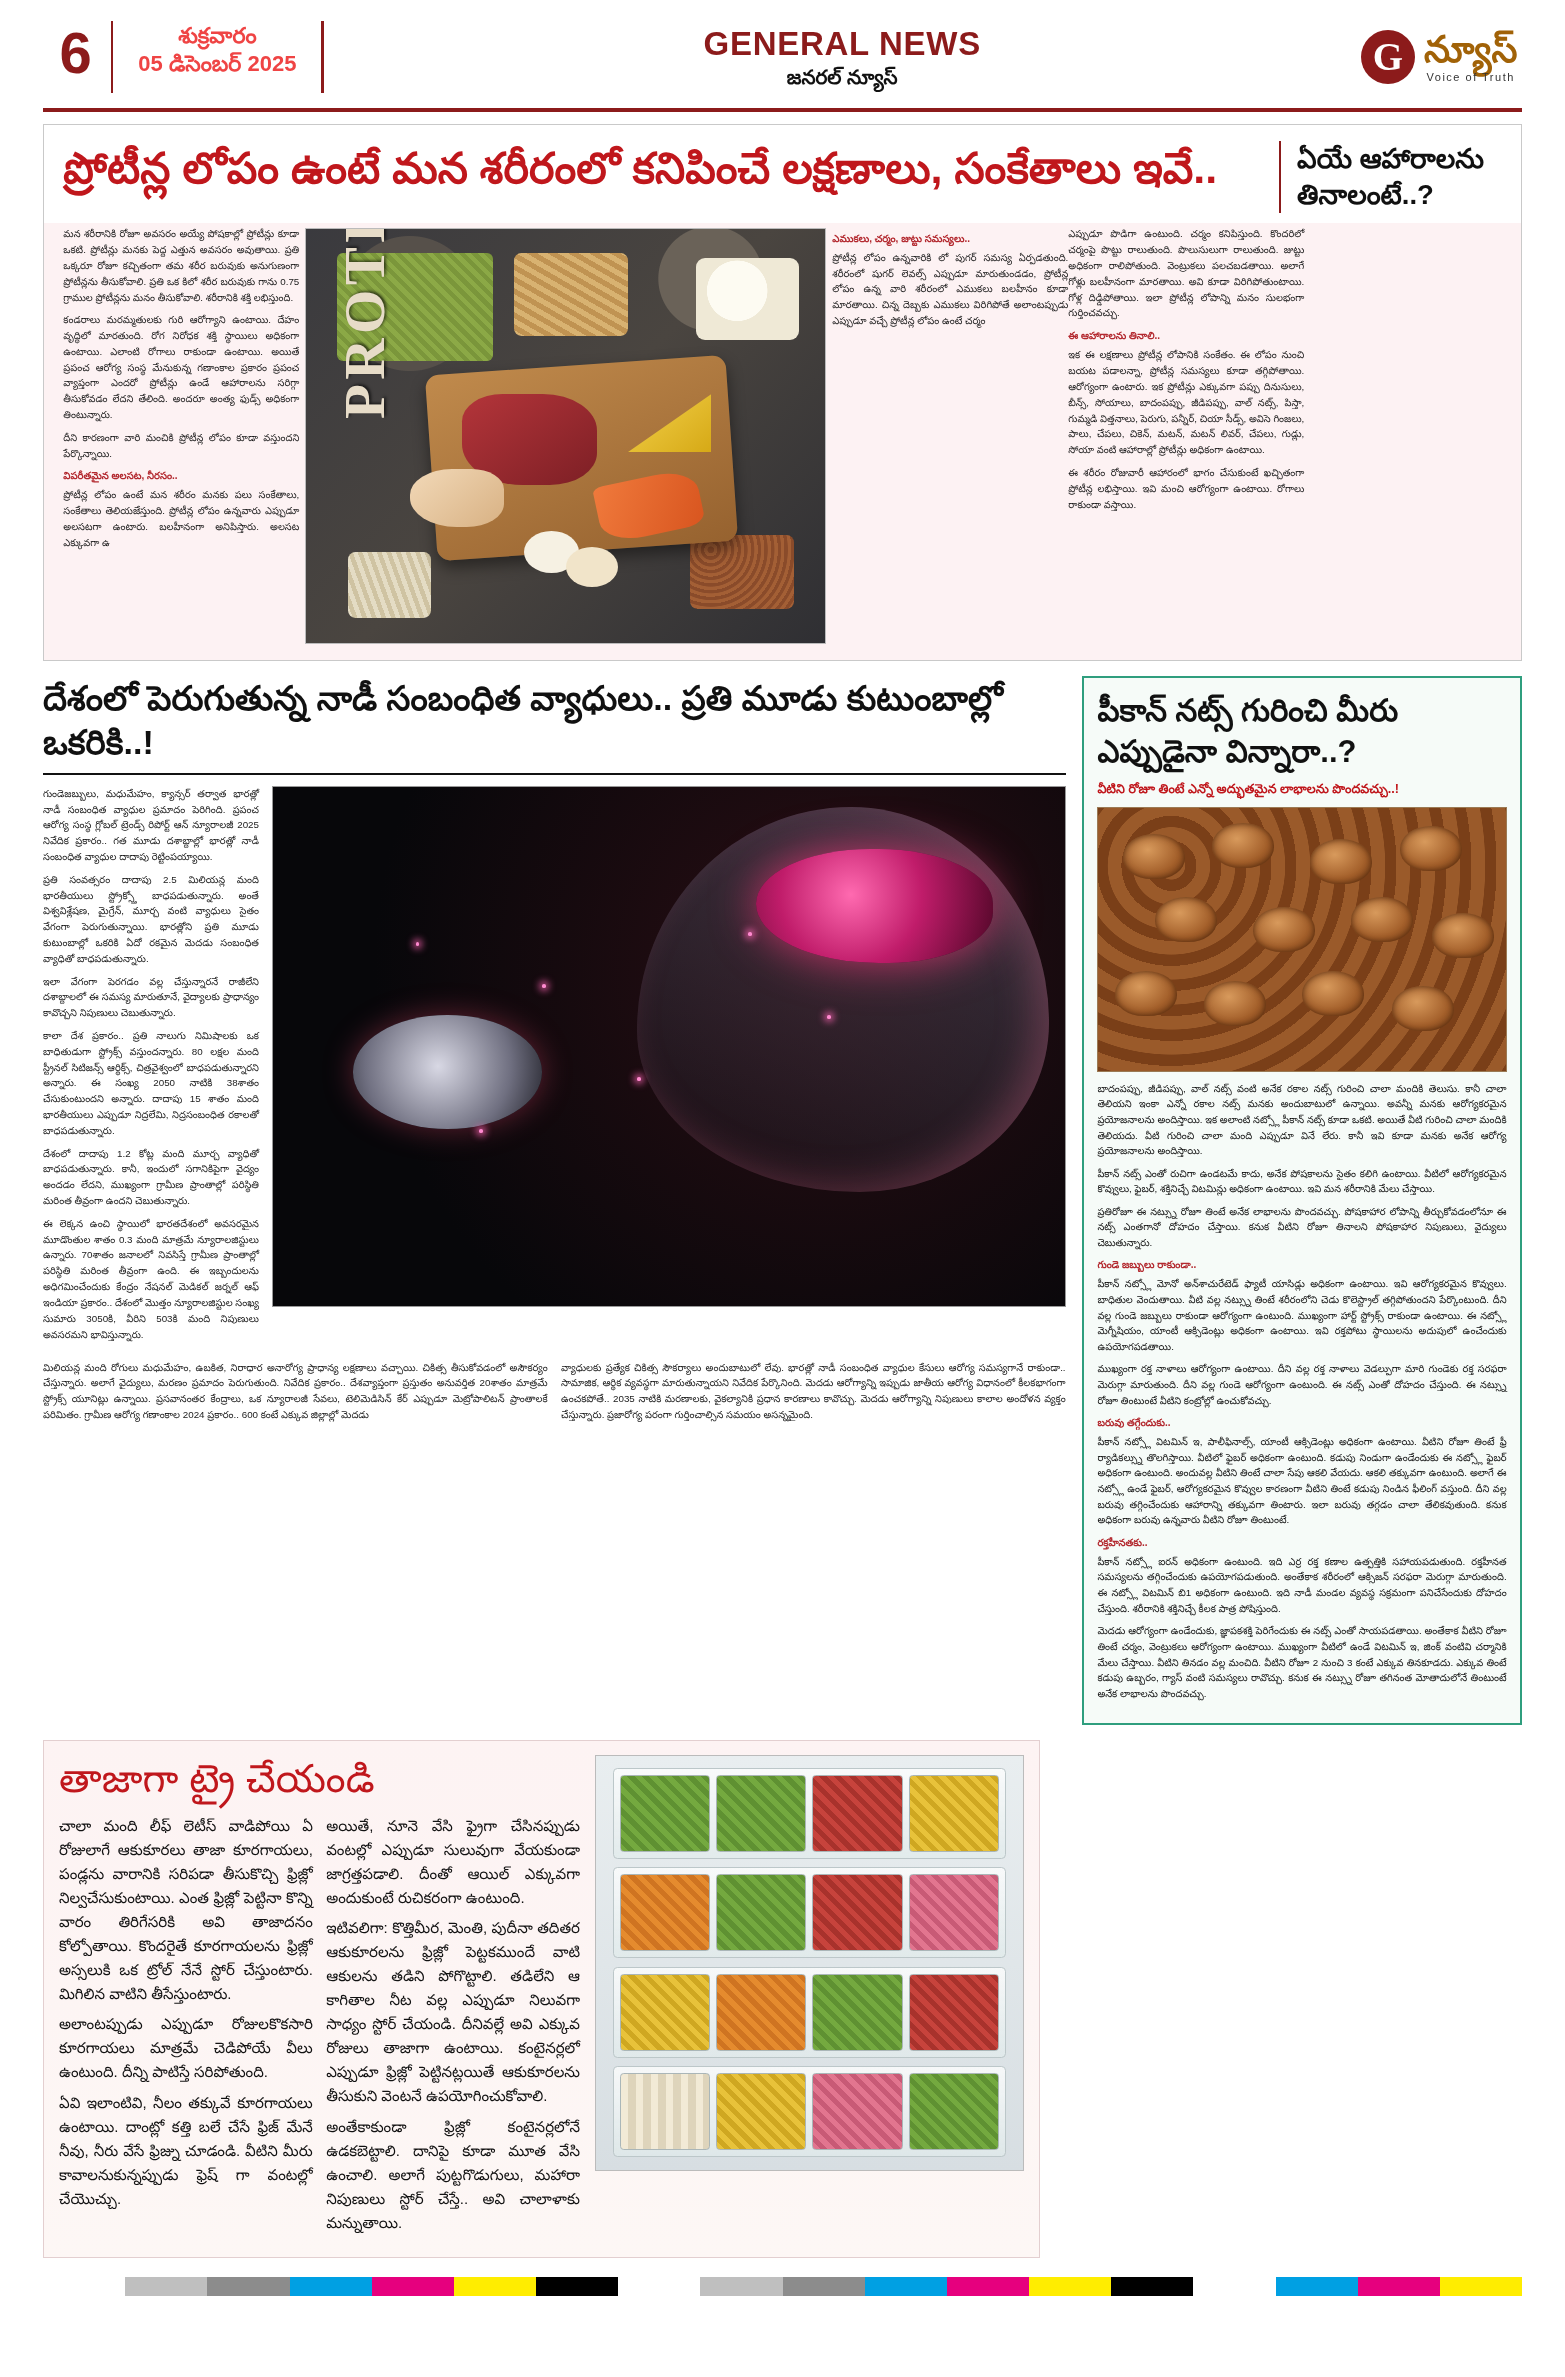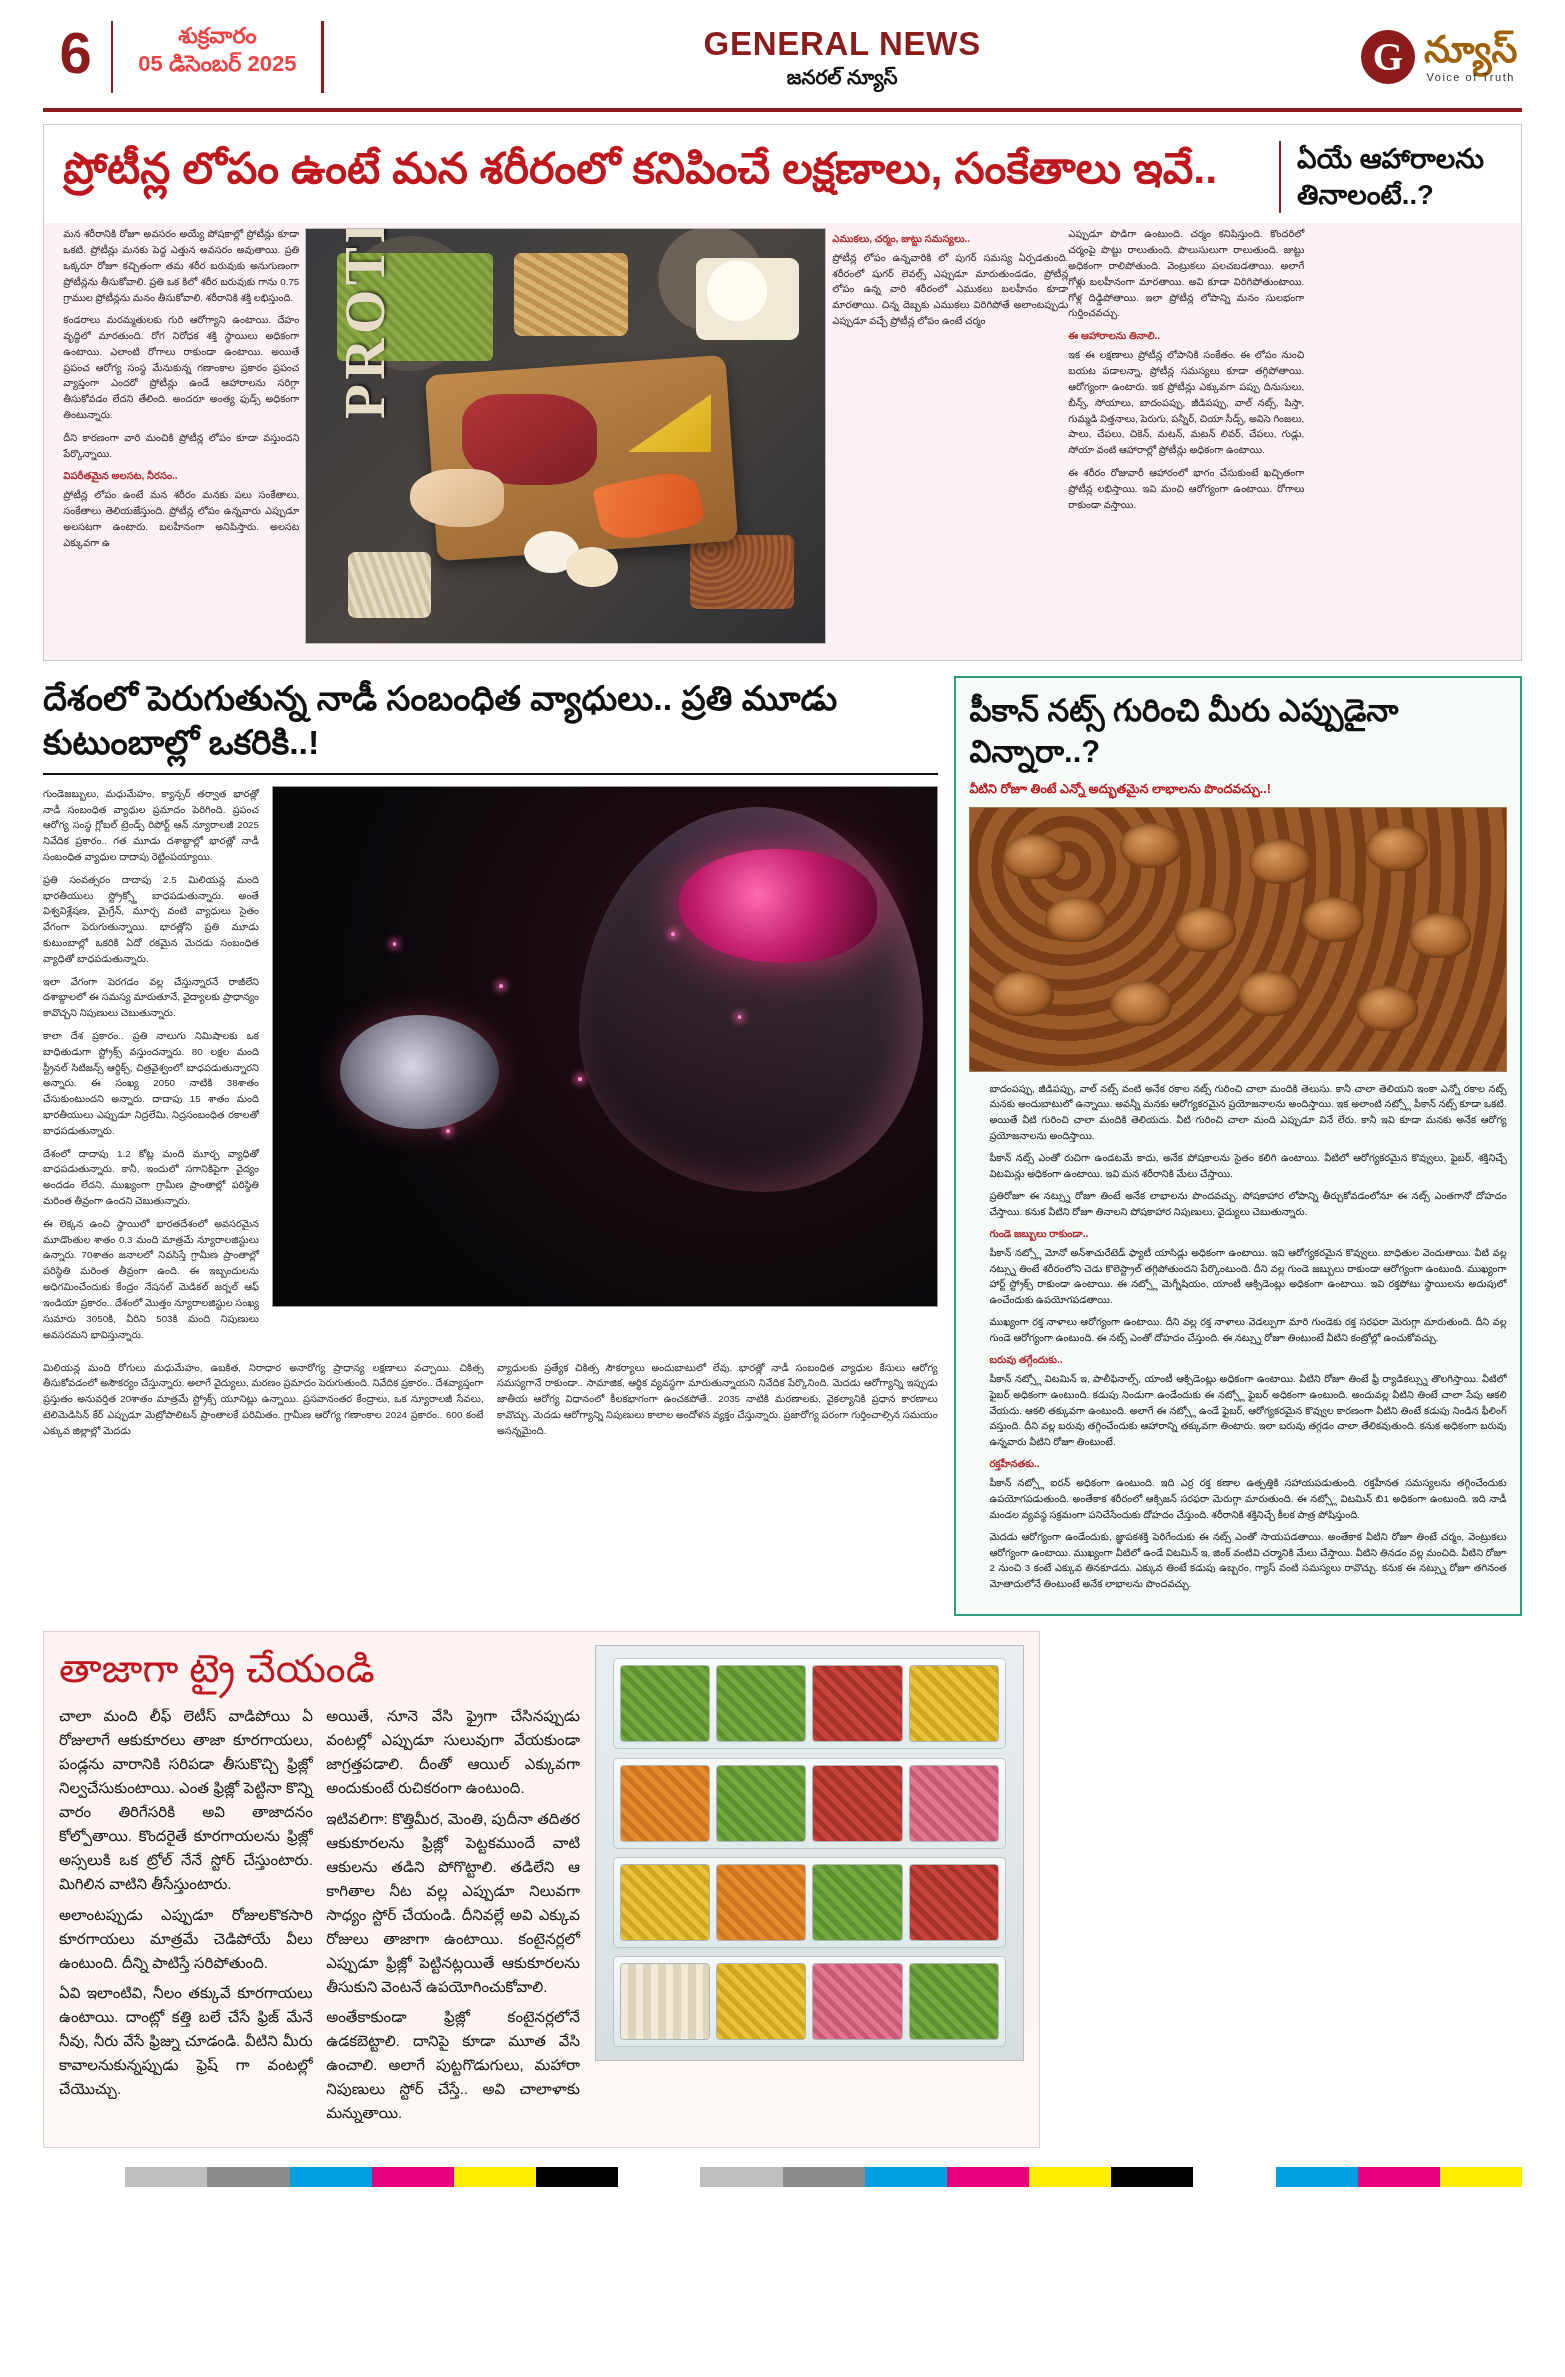--- a/index.html
+++ b/index.html
@@ -223,21 +223,21 @@
     background: radial-gradient(circle at 45% 45%, #d8d8e4 0%, #6f6f80 60%, #1b1b22 100%);
     border-radius: 50%;
     box-shadow: 0 0 30px rgba(255,80,120,.35);
   }
   .spark { position:absolute; width:3.7px; height:3.7px; border-radius:50%; background:#ff8ad0; box-shadow:0 0 7.4px 3px rgba(255,100,180,.75); }
   .s2-bottom { display:flex; gap:13.4px; margin-top:10.4px; }
   .s2-bcol { flex:1; }
 
   
   .story3 {
-    width: 568px;
+    width: 440px;
     border: 2.2px solid #2f9e7e;
     background: #f6fbf8;
     padding: 13.4px 13.4px 15px 13.4px;
   }
   .s3-head {
     font-size: 31px;
     font-weight: bold;
     color: #111;
     line-height: 1.32;
   }
@@ -252,21 +252,21 @@
     background:
       repeating-radial-gradient(circle at 18% 22%, #9a5a2a 0 13.4px, #7a3f18 14px 25px),
       repeating-radial-gradient(circle at 62% 58%, #b0703a 0 16.4px, #8a4d20 17px 30px),
       linear-gradient(120deg,#8a4b22,#6d3616);
   }
   .s3-photo .pecan {
     position:absolute; width:62px; height:45px; border-radius:50% 50% 46% 46%;
     background: radial-gradient(ellipse at 40% 35%, #d89a5c 0%, #a35f2a 60%, #6e3a14 100%);
     box-shadow: inset 0 0 7.4px rgba(60,25,5,.8);
   }
-  .s3-body { font-size: 9.8px; line-height:1.6; text-align: justify; margin-top: 9px; margin-left: 20px; }
+  .s3-body { font-size: 9.8px; line-height:1.6; text-align: justify; margin-top: 9px; }
   .s3-body p { margin: 0 0 6.7px 0; }
 
   
   .story4 {
     display:flex; gap: 15px; margin-top: 15px;
     border: 1.5px solid #e3cfd0; background: linear-gradient(to bottom,#fdf3f3,#fdf7f5);
     padding: 13.4px 15px 15px 15px;
     width: 997px;
   }
   .s4-left { width: 521px; }

